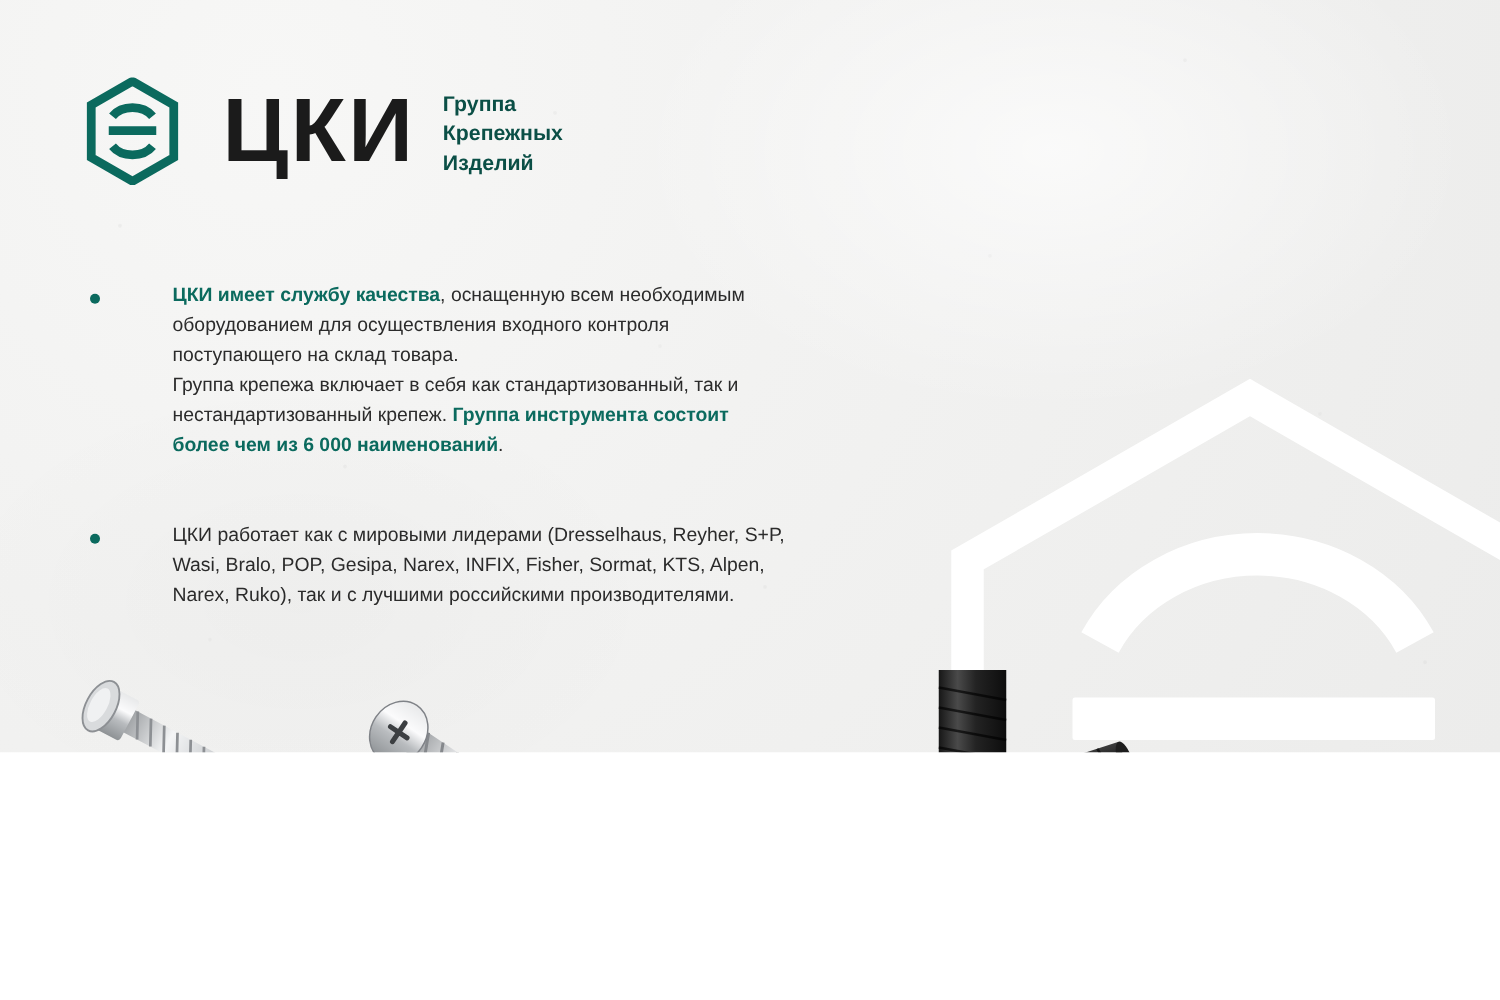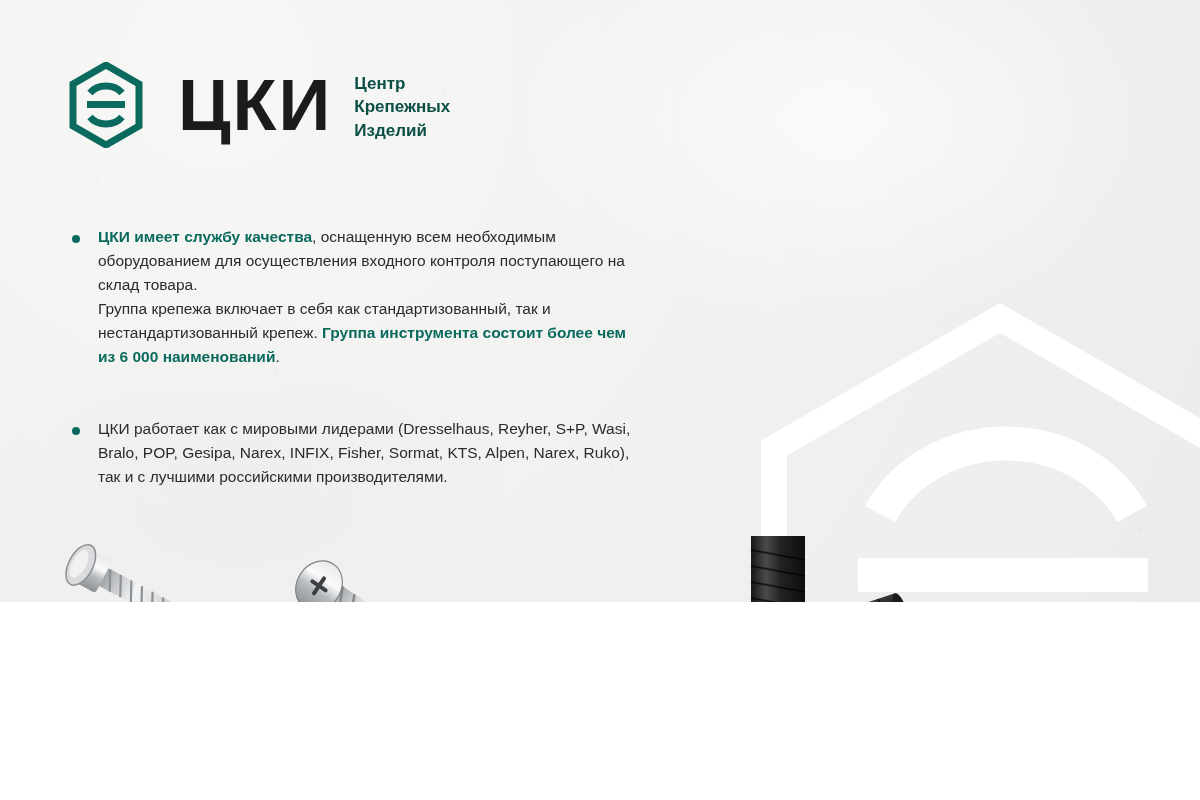--- a/index.html
+++ b/index.html
@@ -83,20 +83,21 @@
   
   .content {
     position: absolute;
     left: 72px;
     top: 225px;
     width: 560px;
   }
   .bullet-row {
     display: flex;
     margin-bottom: 42px;
+    gap: 40px;
   }
   .bullet-dot {
     flex: 0 0 auto;
     width: 8px;
     height: 8px;
     border-radius: 50%;
     background: #0b6a5e;
     margin-top: 10px;
     margin-right: 18px;
   }
@@ -141,21 +142,21 @@
 
   <div class="header">
     <svg class="logo-mark" viewBox="0 0 76 86">
       <polygon points="38,3 71,22 71,64 38,83 5,64 5,22" fill="none" stroke="#0b6a5e" stroke-width="7"></polygon>
       <rect x="19" y="39" width="38" height="7" fill="#0b6a5e"></rect>
       <path d="M22,31 A19,15 0 0 1 54,31" fill="none" stroke="#0b6a5e" stroke-width="7"></path>
       <path d="M22,55 A19,15 0 0 0 54,55" fill="none" stroke="#0b6a5e" stroke-width="7"></path>
     </svg>
     <div class="logo-word">ЦКИ</div>
     <div class="logo-sub">
-      <div>Центр</div>
+      <div>Группа</div>
       <div>Крепежных</div>
       <div>Изделий</div>
     </div>
   </div>
 
   <div class="content">
 
     <div class="bullet-row">
       <div class="bullet-dot"></div>
       <div class="bullet-text">

